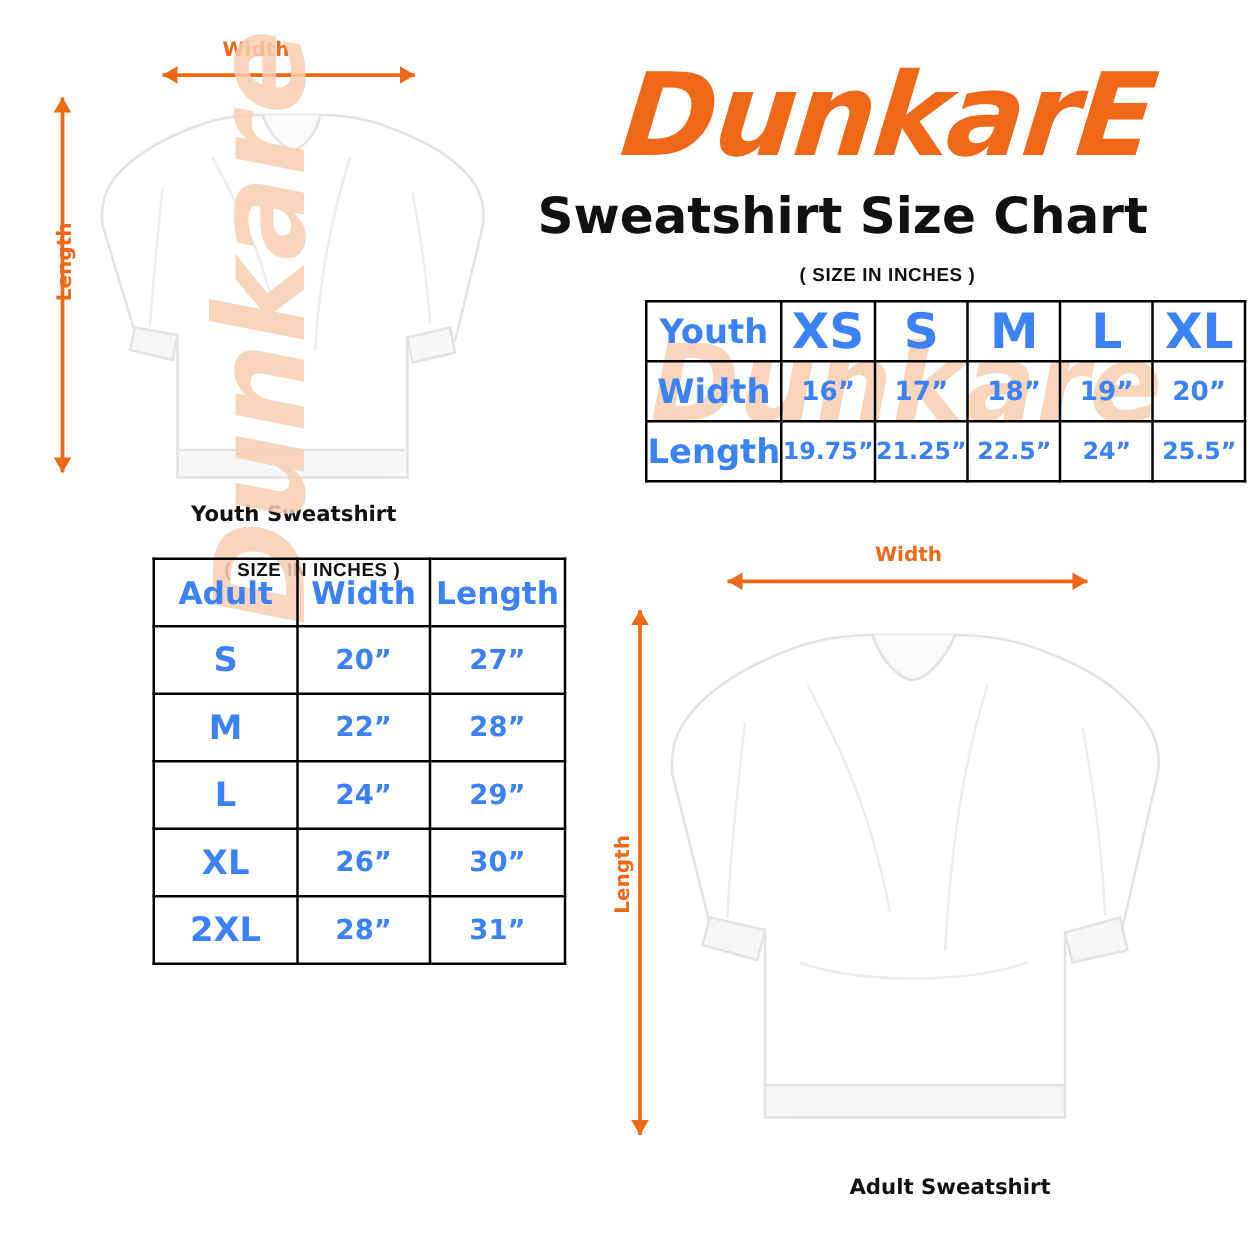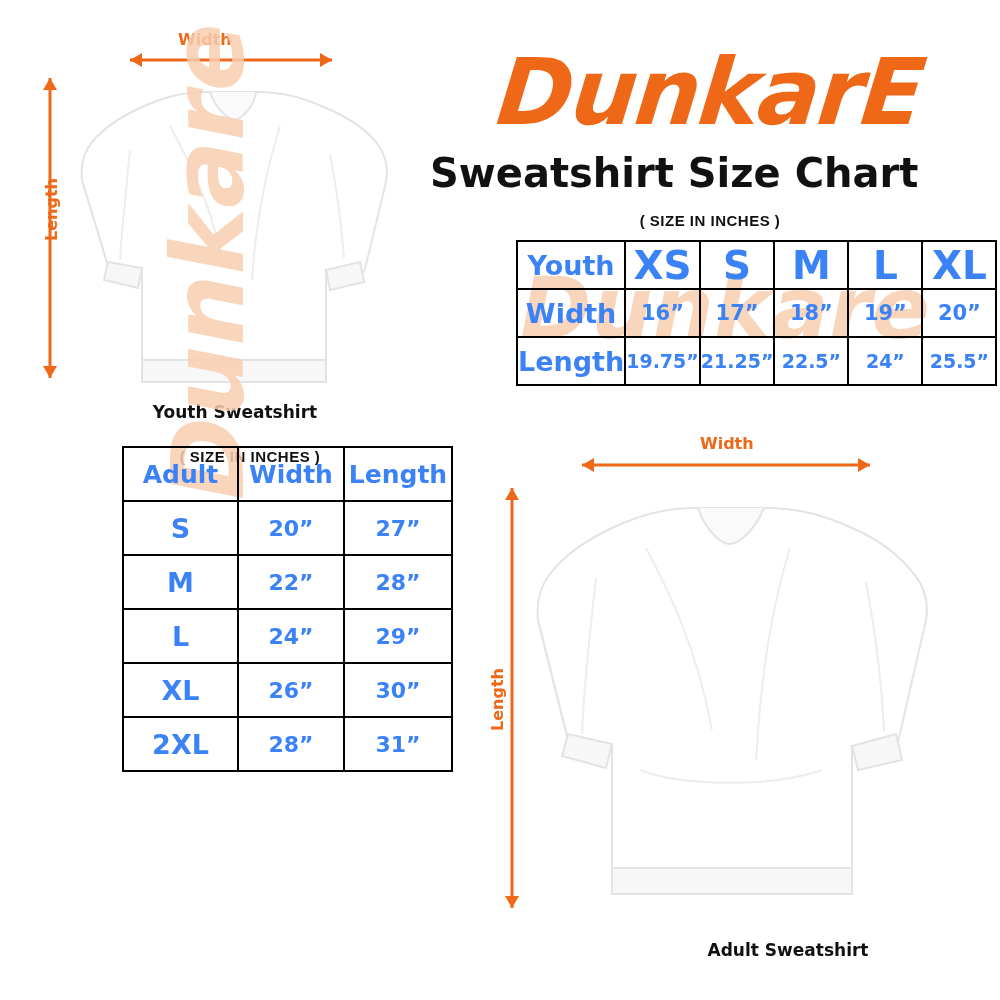--- a/index.html
+++ b/index.html
@@ -136,21 +136,21 @@
   
   .shirt-caption {
     position: absolute;
     font-size: 17px;
     font-weight: bold;
     color: #111;
     font-family: "DejaVu Sans", sans-serif;
     text-align: center;
   }
   #youth-caption { left: 60px; top: 402px; width: 350px; }
-  #adult-caption { left: 628px; top: 940px; width: 320px; }
+  #adult-caption { left: 600px; top: 940px; width: 320px; }
 
   .measure-label {
     position: absolute;
     color: #ef6817;
     font-size: 16px;
     font-weight: bold;
     font-family: "DejaVu Sans", sans-serif;
   }
   .vert {
     transform: rotate(-90deg);

